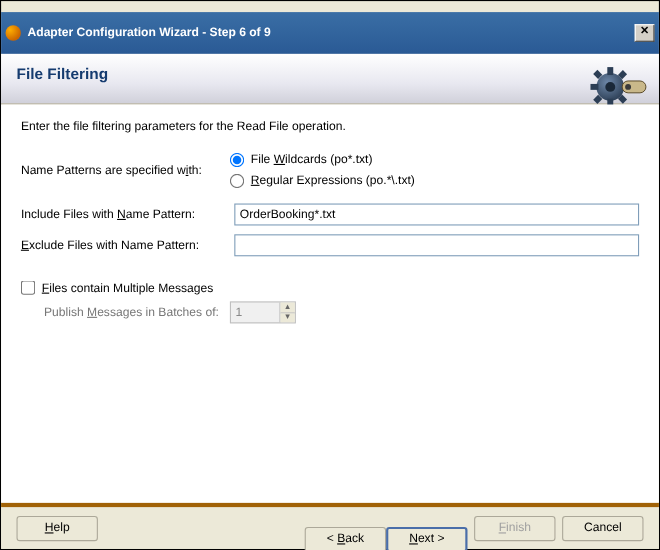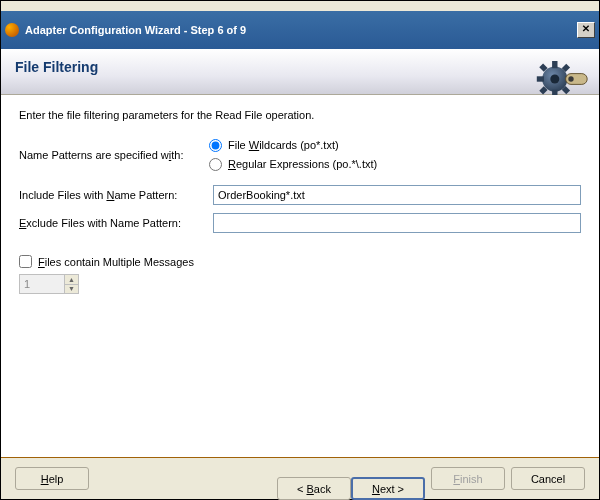--- a/index.html
+++ b/index.html
@@ -26,21 +26,21 @@
   .field-row .lbl-col { width: 190px; }
   .text-input { flex:1; height: 20px; border: 1px solid #7f9db9; padding: 2px 4px; font: inherit; background:#fff; }
   .chk-row { display: flex; align-items: center; gap: 6px; margin-top: 22px; }
   .spin-row { display:flex; align-items:center; margin-top:6px; }
   .spin-lbl { width: 190px; text-align: right; padding-right: 10px; color:#777; }
   .spinner { display:inline-flex; align-items:stretch; border:1px solid #bfbfbf; background:#f0f0f0; height:20px; }
   .spinner input { width: 44px; border:none; background:transparent; padding:0 4px; color:#888; font:inherit; }
   .spinner .arrows { display:flex; flex-direction:column; width:14px; border-left:1px solid #bfbfbf; }
   .spinner .arrow { flex:1; display:flex; align-items:center; justify-content:center; font-size:7px; color:#666; background:#ece9d8; border-bottom:1px solid #bfbfbf; }
   .spinner .arrow:last-child { border-bottom:none; }
-  .footer { height: 42px; border-top: 1px solid #a16207; display:flex; align-items:center; padding: 0 14px; gap:6px; background:#ece9d8; }
+  .footer { height: 42px; border-top: 4px solid #a16207; display:flex; align-items:center; padding: 0 14px; gap:6px; background:#ece9d8; }
   .footer .spacer { flex:1; }
   .btn { min-width: 74px; height: 23px; background: #ece9d8; border: 1px solid #aca899; border-radius: 3px; font: inherit; padding: 0 10px; cursor: pointer; }
   .btn-default { border: 2px solid #4a6ea9; padding: 0 9px; }
   .btn-disabled { color: #a0a0a0; cursor: default; }
   .navpair { display:flex; gap:0; }
   .navpair .btn { border-radius:3px;margin-top:20px; }
 </style>
 </head>
 <body>
 
@@ -112,20 +112,23 @@
       </div>
       <input class="text-input" type="text" value="" style="">
     </div>
 
     <div class="chk-row">
       <input type="checkbox" style="">
       <span><span class="mnemonic">F</span><span>iles contain Multiple Messages</span></span>
     </div>
 
     <div class="spin-row">
+      <div class="spin-lbl">
+        <span>Publish </span><span class="mnemonic">M</span><span>essages in Batches of:</span>
+      </div>
       <div class="spinner">
         <input type="text" disabled="" value="1" style="">
         <div class="arrows">
           <div class="arrow">▲</div>
           <div class="arrow">▼</div>
         </div>
       </div>
     </div>
   </div>
 

